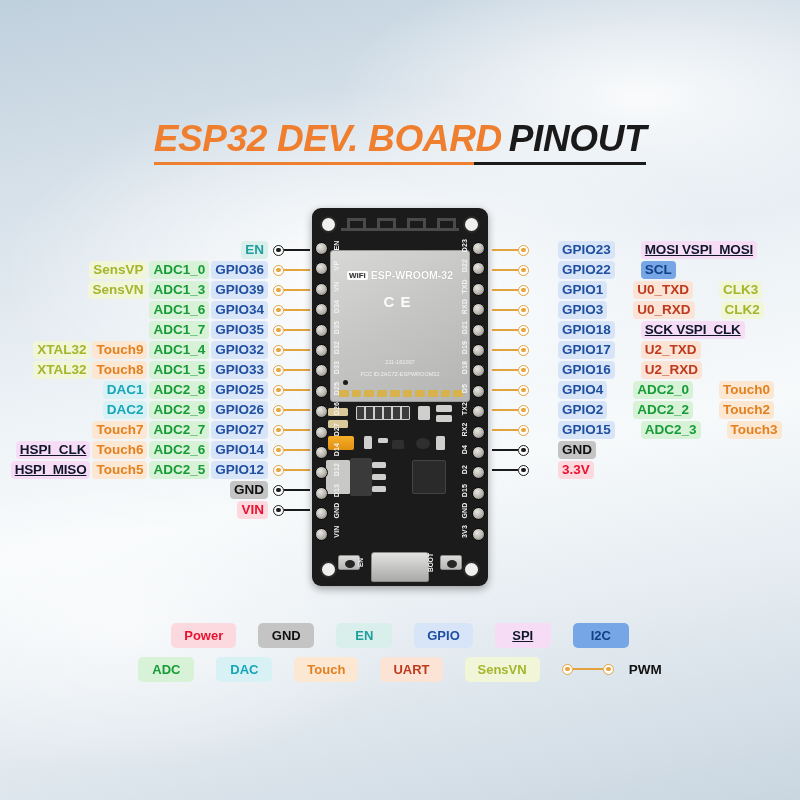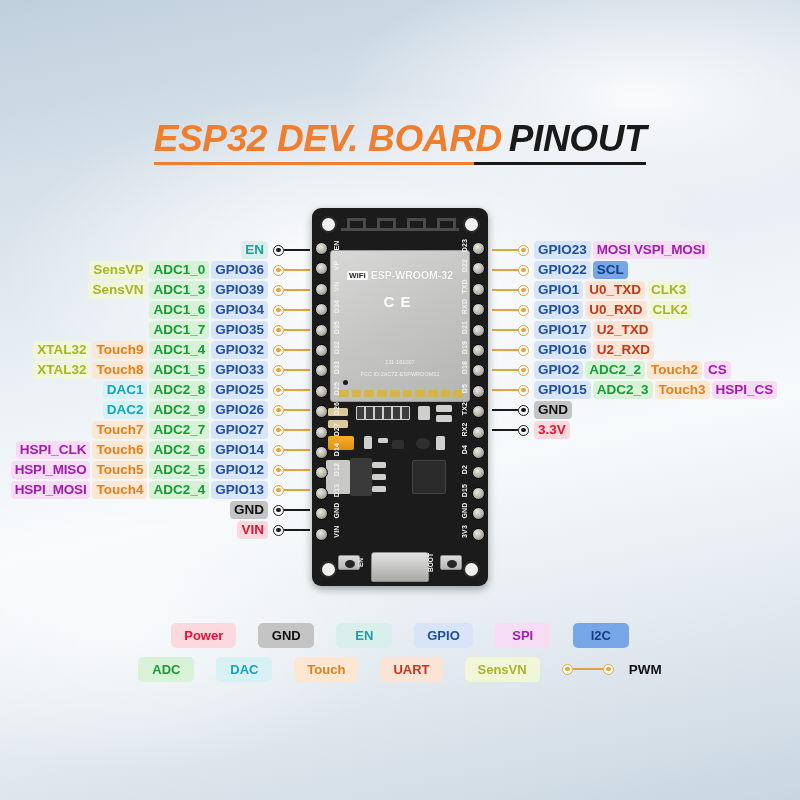--- a/index.html
+++ b/index.html
@@ -38,38 +38,38 @@
     position: absolute;
     display: flex; flex-direction: column;
   }
   #left-col  { left: 0px;  top: 240px; width: 310px; align-items: flex-end; }
   #right-col { left: 492px; top: 240px; width: 308px; align-items: flex-start; }
 
   .pinrow {
     height: 20px; display: flex; align-items: center; gap: 0px;
   }
   #left-col .pinrow { flex-direction: row; justify-content: flex-end; }
-  #right-col .pinrow { flex-direction: row; justify-content: flex-start; }
+  #right-col .pinrow { flex-direction: row; justify-content: flex-start; gap: 24px; }
 
   .chip {
     font-size: 13.5px; font-weight: bold;
     line-height: 18px; padding: 0 4px;
     white-space: nowrap; text-align: center;
     border-radius: 4px;
     margin: 0 1px;
   }
   .chip.wide { letter-spacing: -0.2px; }
 
   
   .c-gpio    { background:#d8e4f7; color:#1f4fa0; }
   .c-adc     { background:#d8f2d8; color:#169c37; }
   .c-dac     { background:#d7f1f4; color:#15a6b8; }
   .c-touch   { background:#fbe7d2; color:#e3801f; }
   .c-control { background:#f2f6d8; color:#a5b52c; }
-  .c-spi     { background:#f7dcf5; color:#a21caf; }
+  .c-spi     { background:#f7dcf5; color:#0f172a;text-decoration:underline; }
   .c-uart    { background:#fbe3d5; color:#bf3a1d; }
   .c-i2c     { background:#76a6e5; color:#123f86; }
   .c-en      { background:#d9efec; color:#1f9e9e; }
   .c-gnd     { background:#c4c4c4; color:#111111; }
   .c-power   { background:#fbd9de; color:#e91230; }
 
   
   .lead { display: flex; align-items: center; }
   .lead .dot {
     width: 11px; height: 11px; border-radius: 50%;
@@ -284,30 +284,20 @@
       <span class="lead">
         <span class="dot"></span>
         <span class="wire"></span>
       </span>
     </div>
     <div class="pinrow">
       <span class="chip c-spi wide">HSPI_MISO</span>
       <span class="chip c-touch">Touch5</span>
       <span class="chip c-adc">ADC2_5</span>
       <span class="chip c-gpio">GPIO12</span>
-      <span class="lead">
-        <span class="dot"></span>
-        <span class="wire"></span>
-      </span>
-    </div>
-    <div class="pinrow">
-      <span class="chip c-spi wide">HSPI_MOSI</span>
-      <span class="chip c-touch">Touch4</span>
-      <span class="chip c-adc">ADC2_4</span>
-      <span class="chip c-gpio">GPIO13</span>
       <span class="lead">
         <span class="dot"></span>
         <span class="wire"></span>
       </span>
     </div>
     <div class="pinrow">
       <span class="chip c-gnd">GND</span>
       <span class="lead black">
         <span class="dot"></span>
         <span class="wire"></span>
@@ -494,30 +484,47 @@
       </span>
       <span class="chip c-gpio">GPIO3</span>
       <span class="chip c-uart">U0_RXD</span>
       <span class="chip c-control">CLK2</span>
     </div>
     <div class="pinrow">
       <span class="lead">
         <span class="dot"></span>
         <span class="wire"></span>
       </span>
+      <span class="chip c-gpio">GPIO18</span>
+      <span class="chip c-spi wide">SCK  VSPI_CLK</span>
+    </div>
+    <div class="pinrow">
+      <span class="lead">
+        <span class="dot"></span>
+        <span class="wire"></span>
+      </span>
       <span class="chip c-gpio">GPIO17</span>
       <span class="chip c-uart">U2_TXD</span>
     </div>
     <div class="pinrow">
       <span class="lead">
         <span class="dot"></span>
         <span class="wire"></span>
       </span>
       <span class="chip c-gpio">GPIO16</span>
       <span class="chip c-uart">U2_RXD</span>
+    </div>
+    <div class="pinrow">
+      <span class="lead">
+        <span class="dot"></span>
+        <span class="wire"></span>
+      </span>
+      <span class="chip c-gpio">GPIO4</span>
+      <span class="chip c-adc">ADC2_0</span>
+      <span class="chip c-touch">Touch0</span>
     </div>
     <div class="pinrow">
       <span class="lead">
         <span class="dot"></span>
         <span class="wire"></span>
       </span>
       <span class="chip c-gpio">GPIO2</span>
       <span class="chip c-adc">ADC2_2</span>
       <span class="chip c-touch">Touch2</span>
       <span class="chip c-spi">CS</span>

